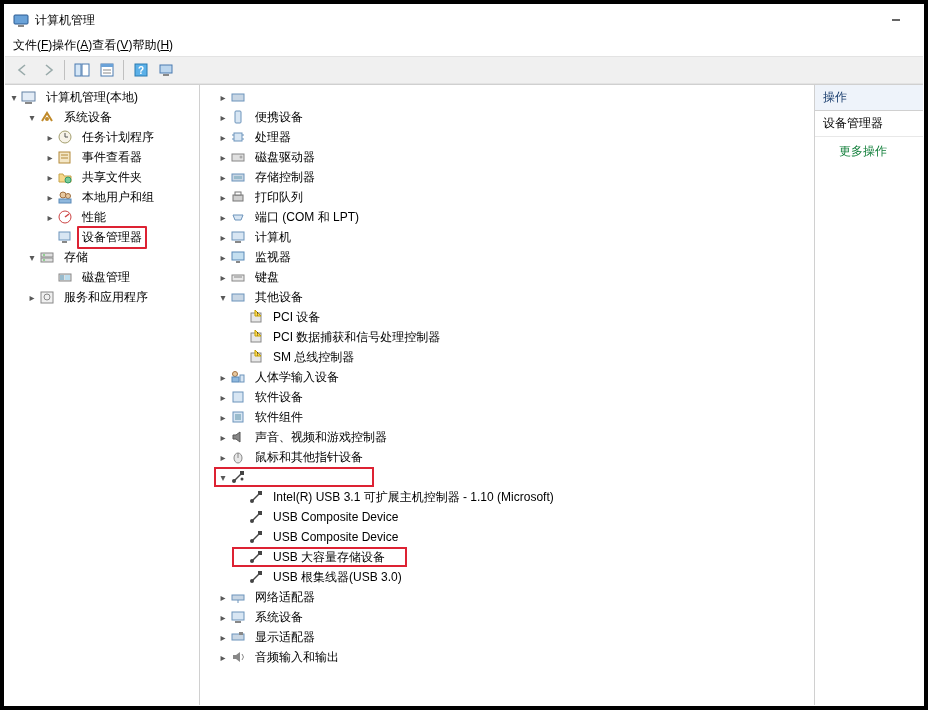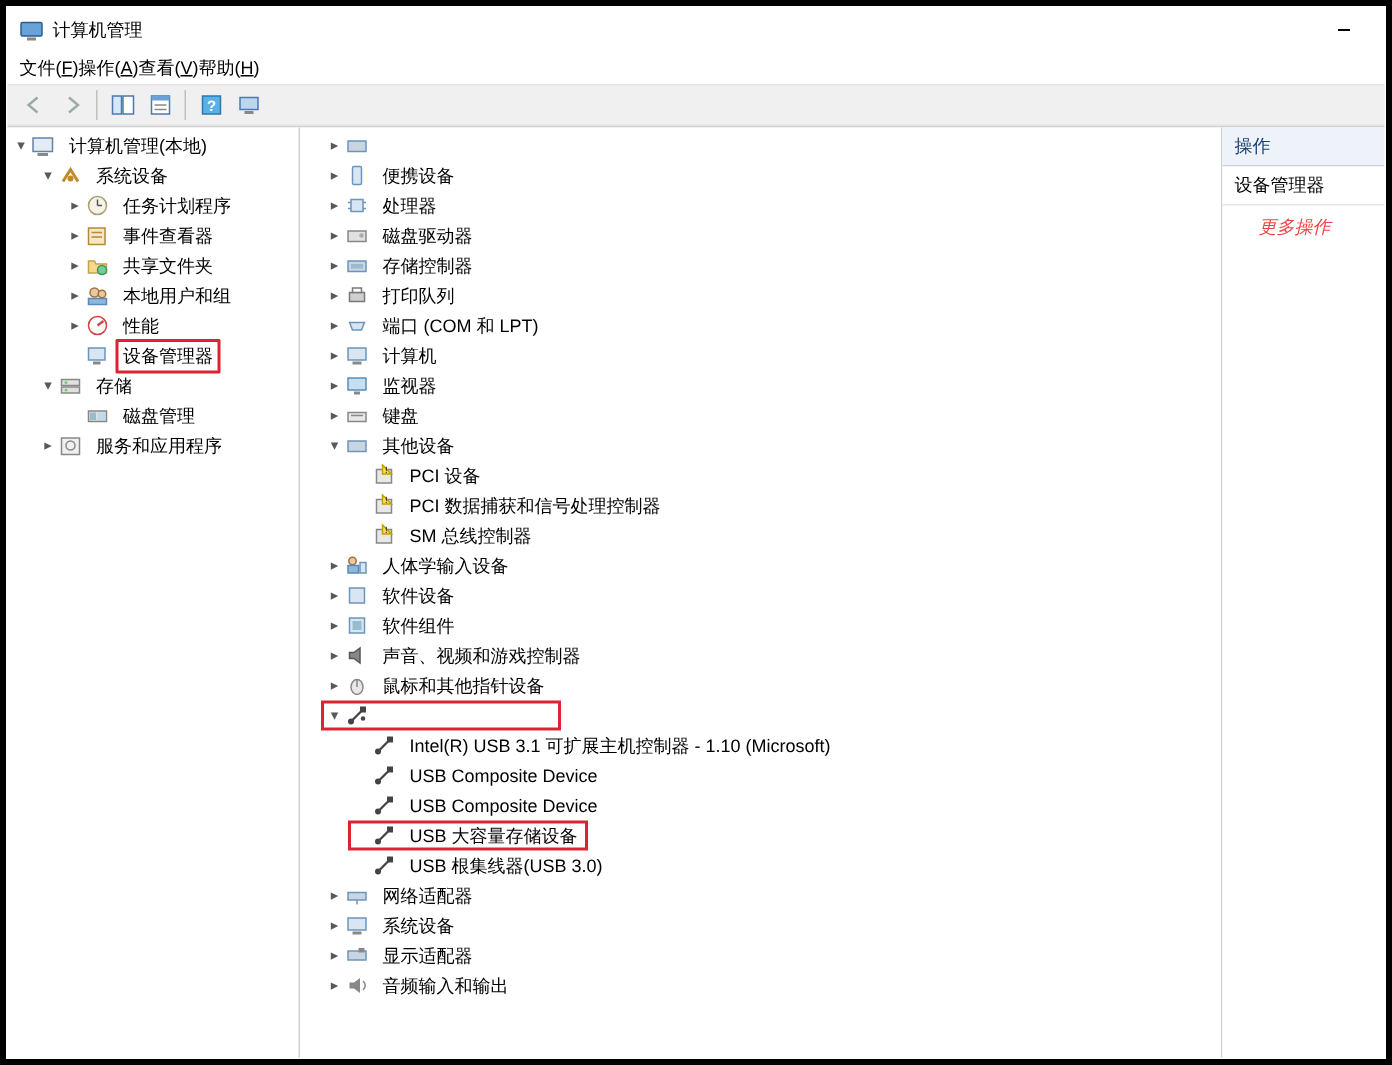--- a/index.html
+++ b/index.html
@@ -111,23 +111,22 @@
     font-size: 12px;
   }
   .actions-sub {
     background: #fff;
     padding: 4px 8px;
     border-bottom: 1px solid #e8e8e8;
     font-size: 12px;
   }
   .actions-item {
     padding: 6px 8px 6px 24px;
-    color: #ef4444;
+    color: #15803d;
     font-size: 12px;
-    font-style: italic;
   }
   
   svg { display:block; }
   .dim { color:#7a7a7a; }
 </style>
 </head>
 <body>
 
 <div class="window">
 
@@ -625,21 +624,21 @@
                     <svg width="16" height="16">
                       <circle cx="4" cy="12" r="2" fill="#444"></circle>
                       <line x1="4" y1="12" x2="12" y2="4" stroke="#444" stroke-width="1.5"></line>
                       <rect x="10" y="2" width="4" height="4" fill="#444"></rect>
                     </svg>
                   </span>
                   <span class="lbl">USB Composite Device</span>
                 </div>
               </li>
             <li class="node">
-                <div class="row redbox" style="width:160px;">
+                <div class="row redbox" style="width:175px;">
                   <span class="tw blank">▸</span>
                   <span class="ico">
                     <svg width="16" height="16">
                       <circle cx="4" cy="12" r="2" fill="#444"></circle>
                       <line x1="4" y1="12" x2="12" y2="4" stroke="#444" stroke-width="1.5"></line>
                       <rect x="10" y="2" width="4" height="4" fill="#444"></rect>
                     </svg>
                   </span>
                   <span class="lbl">USB 大容量存储设备</span>
                 </div>

